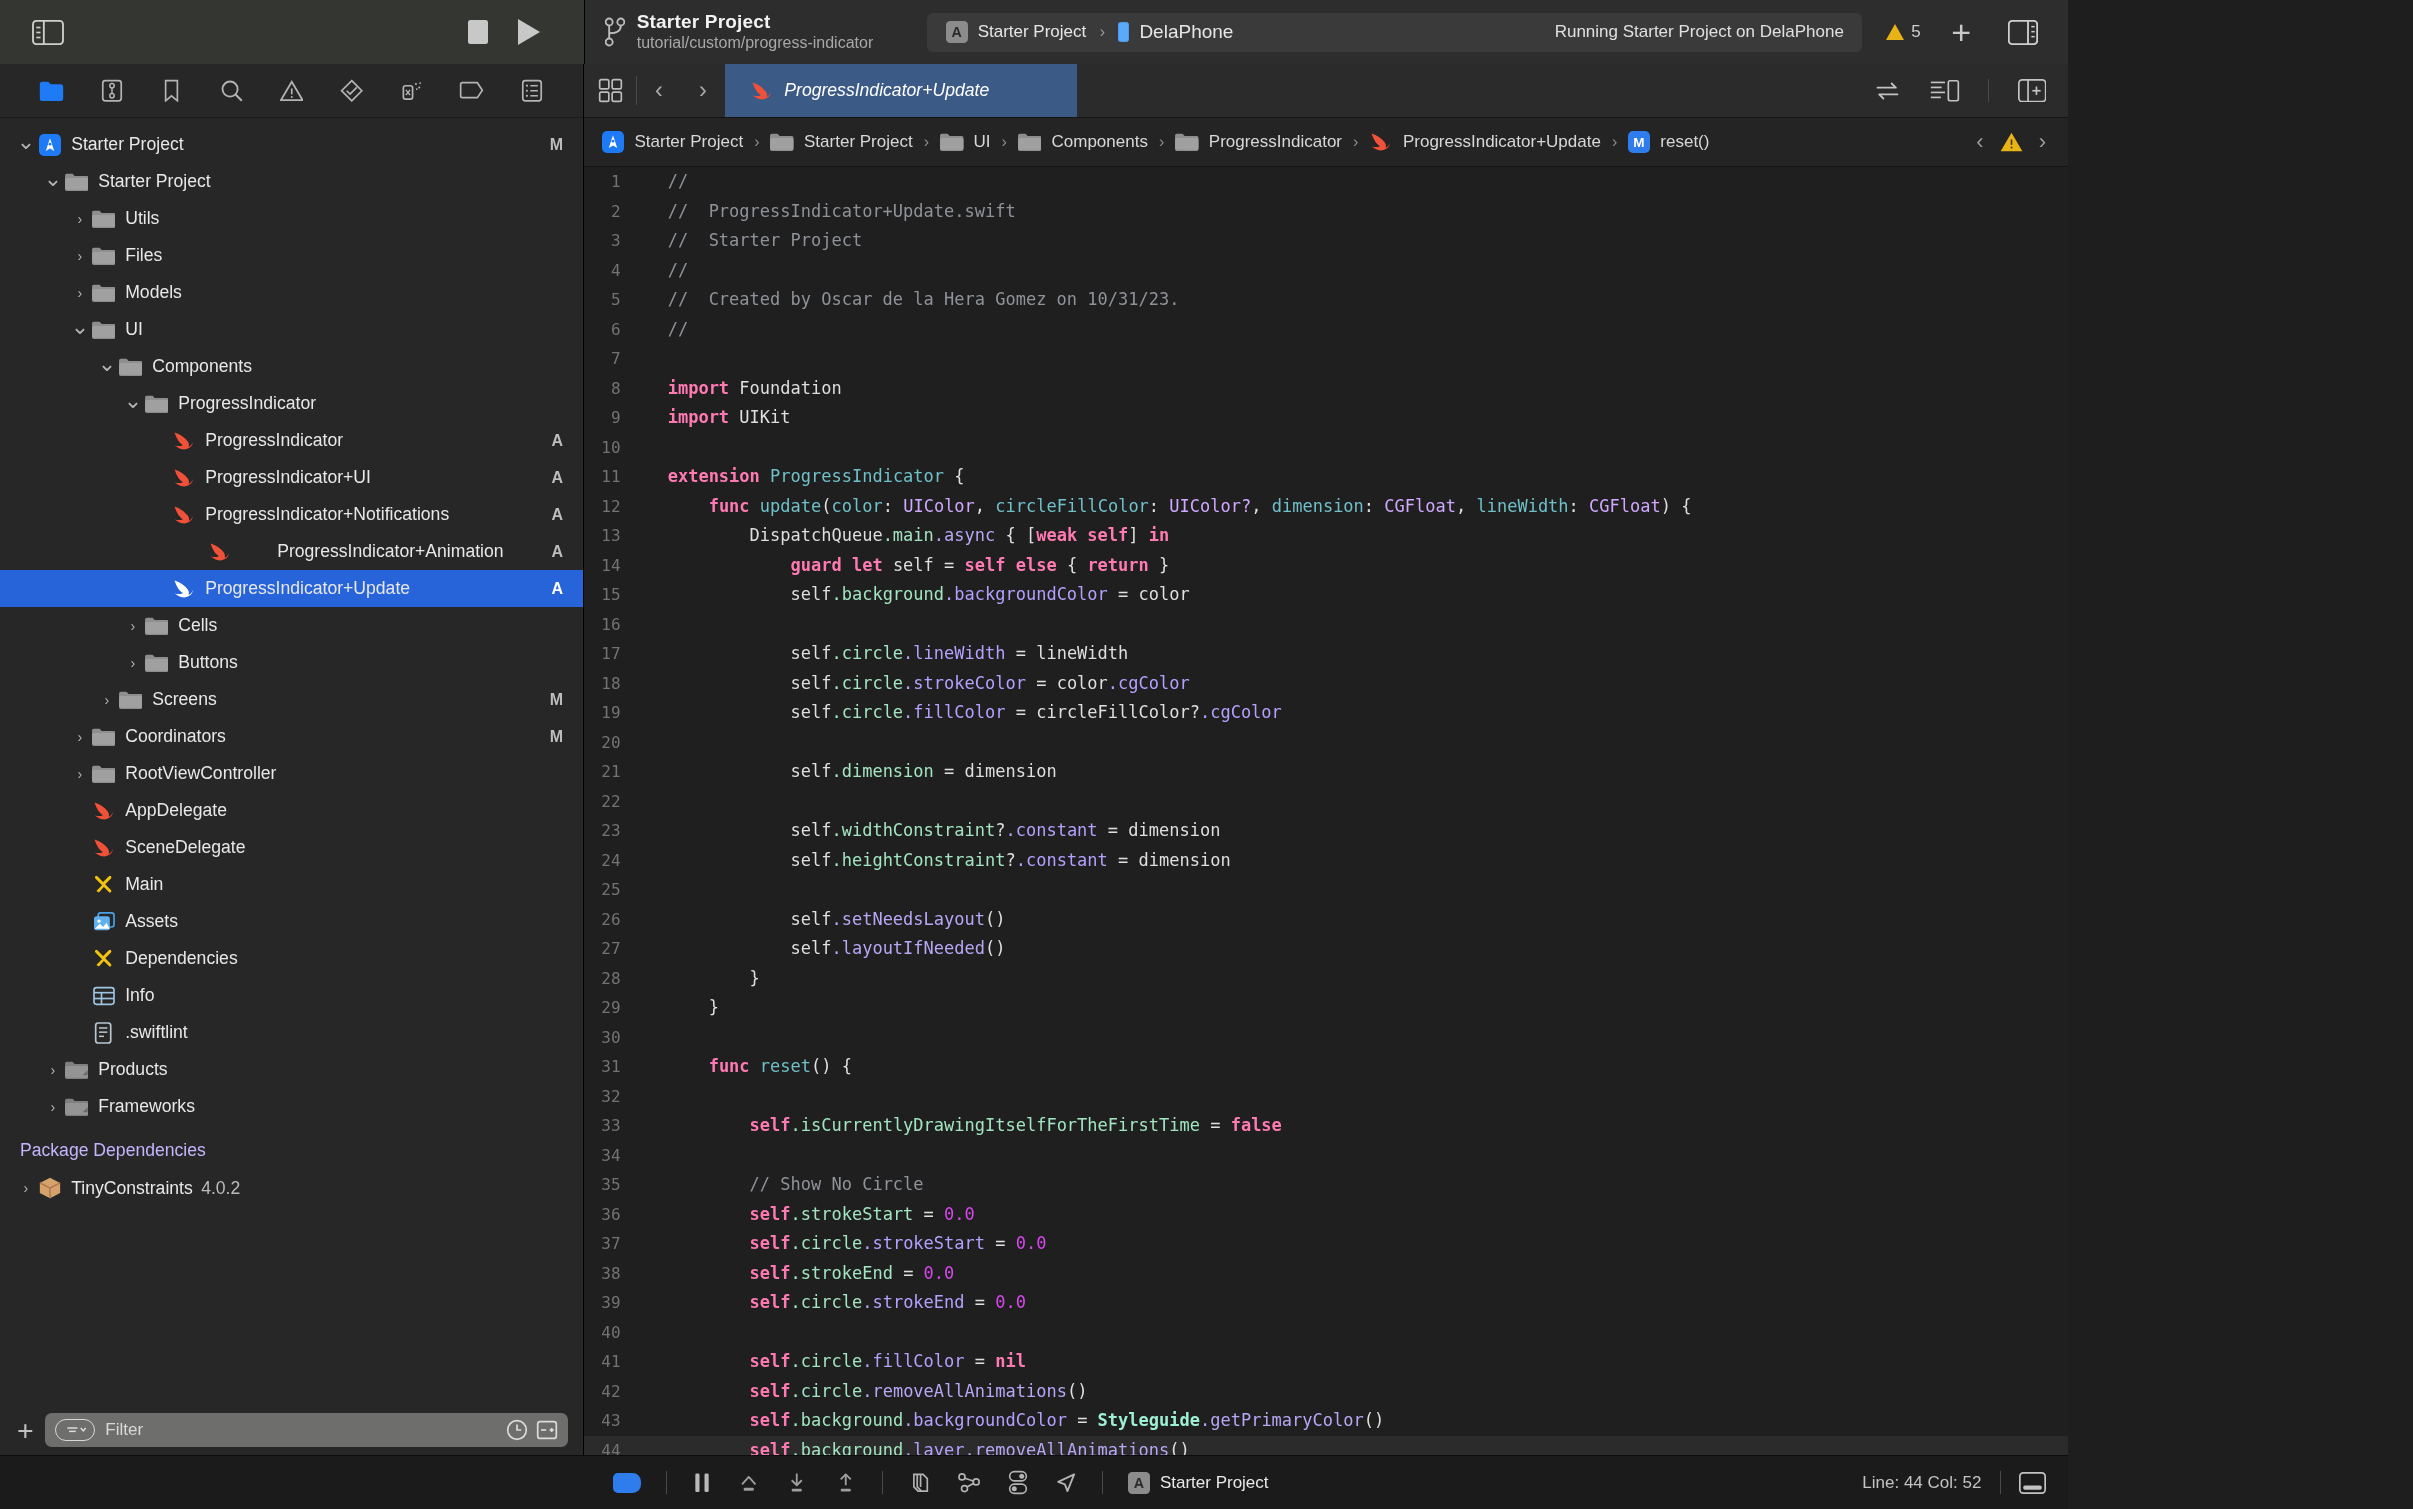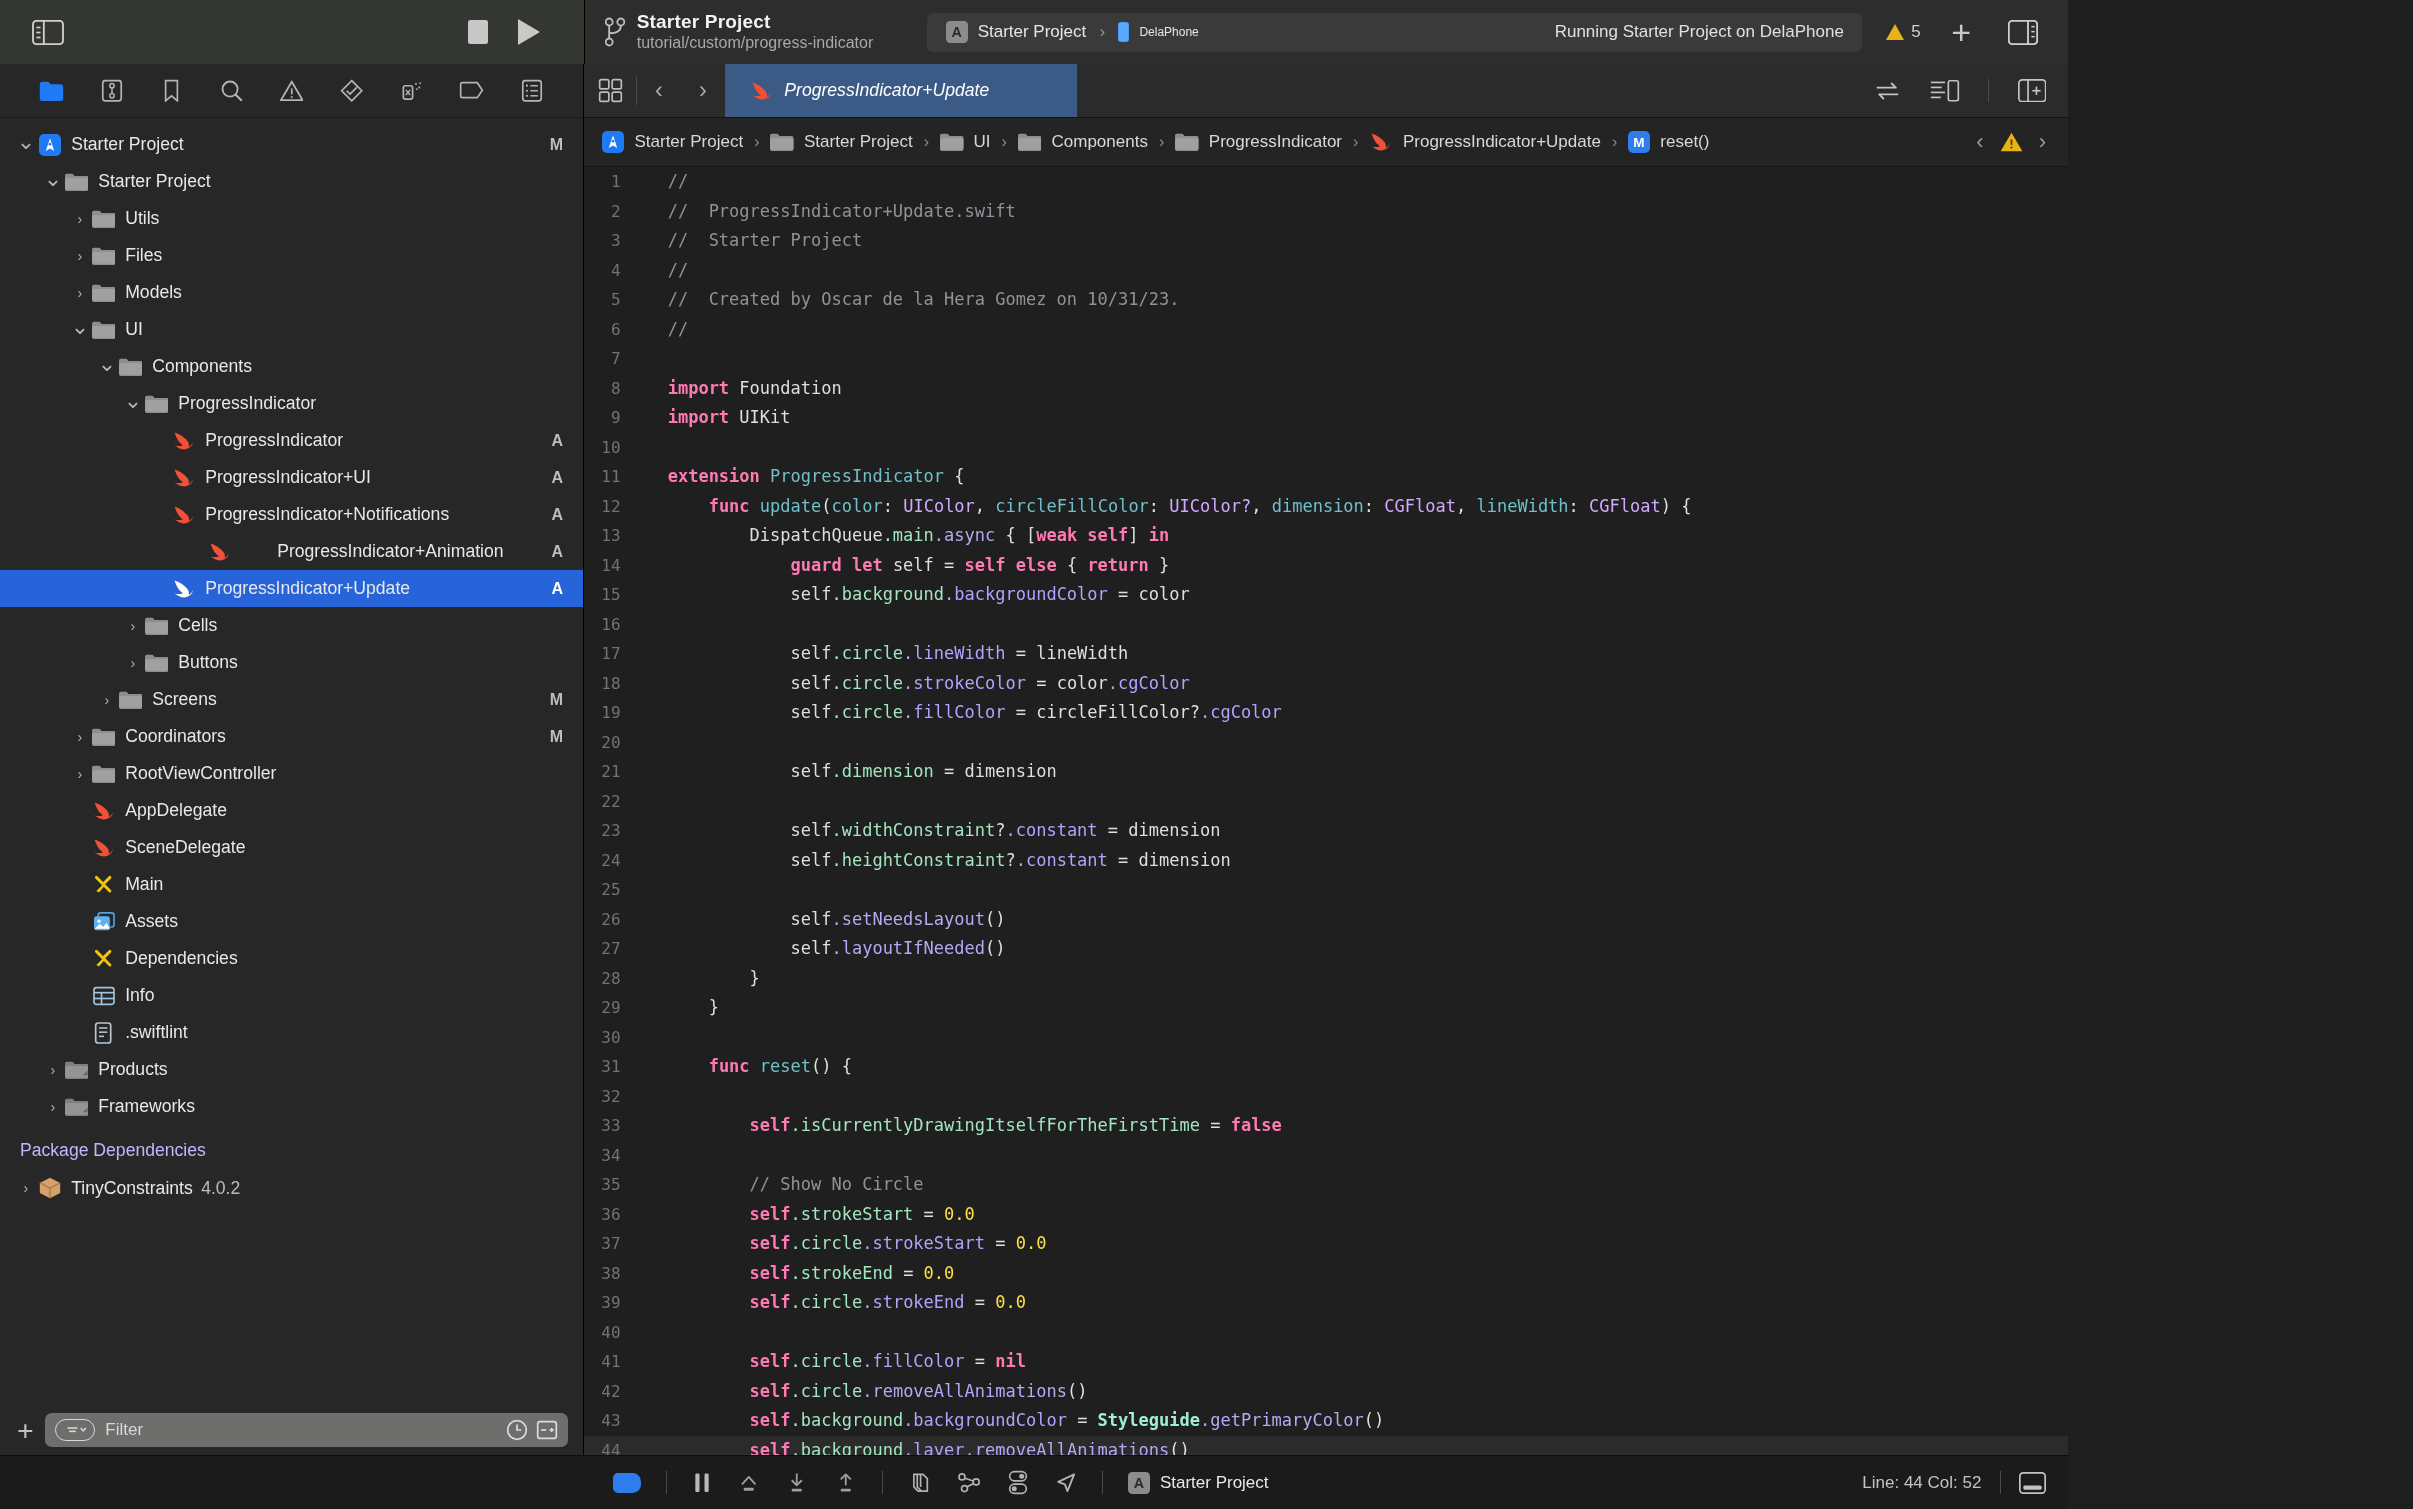--- a/index.html
+++ b/index.html
@@ -25,21 +25,21 @@
   .branch-ico { width:20px; height:32px; }
   .proj-texts { display:flex; flex-direction:column; justify-content:center; }
   .proj-title { font-size:19px; font-weight:bold; color:#f2f2f2; line-height:1.15; letter-spacing:0.2px;}
   .proj-sub { font-size:16px; color:#a8a8a8; line-height:1.25; }
 
   .scheme-bar { margin-left:54px; height:39px; background:#3a3a3a; border-radius:5.9px; display:flex; align-items:center; padding:0 18.4px; gap:10px; min-width:935px; }
   .scheme-ico { width:22px;height:22px;background:#8c8c8c;border-radius:4.2px;display:flex;align-items:center;justify-content:center;font-size:14.3px;color:#2b2b2b;font-weight:bold;}
   .scheme-name { font-size:17px; color:#e6e6e6; }
   .chev { font-size:16px; color:#9a9a9a; margin:0 3.4px;}
   .dev-ico { width:11px; height:20px; border:1.7px solid #4a9af5; border-radius:2.5px; background:#5aa9fb;}
-  .dev-name { font-size:12px; color:#e6e6e6; }
+  .dev-name { font-size:19px; color:#e6e6e6; }
   .status-msg { font-size:17px; color:#e0e0e0; margin-left:auto; margin-right:0; white-space:nowrap;}
   .warn-group { display:flex; align-items:center; gap:7.5px; margin-left:23.5px; }
   .warn-tri { width:0;height:0;border-left:9.2px solid transparent;border-right:9.2px solid transparent;border-bottom:16px solid #e8b317;}
   .warn-count { font-size:17px; color:#cfcfcf;}
   .tb-right-icons { margin-left:auto; display:flex; align-items:center; gap:37px; padding-right:30px;}
   .plus-ico { font-size:34px; color:#c9c9c9; line-height:1; font-weight:300;}
   .inspector-ico { width:30px;height:25px;}
 
   
   .body { flex:1; display:flex; min-height:0; }
@@ -90,21 +90,21 @@
   .ctext { padding-left:22px; }
 
   
   .cm { color:#8f9399; }
   .kw { color:#ff7ab2; font-weight:bold;}
   .ty { color:#d0a8ff; }
   .pl { color:#dfdfe0; }
   .mem { color:#b6a0ff; }
   .prop{ color:#a2e5c0; }
   .fn  { color:#b9a7f5; }
-  .num { color:#fde047; }
+  .num { color:#d946ef; }
   .arg { color:#6fc0c9; }
   .cls { color:#9ef0d5; font-weight:bold;}
 
   
   .statusbar { height:54px; flex:0 0 54px; display:flex; align-items:center; background:#1b1b1b; border-top:0.8px solid #0d0d0d;}
   .sb-left { width:584px; }
   .sb-main { flex:1; display:flex; align-items:center; gap:25px; padding-left:28.5px;}
   .sb-blue { width:28.5px;height:20px;background:#2f7ded;border-radius:5px 8.4px 8.4px 5px;}
   .sb-sep { width:0.8px;height:23.5px;background:#4a4a4a;}
   .sb-proj { display:flex;align-items:center;gap:10px;font-size:17px;color:#e9e9e9;}

